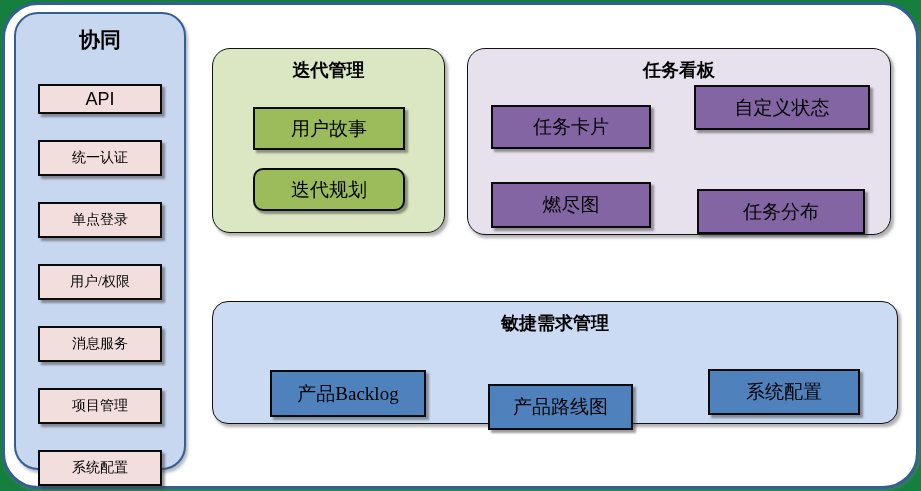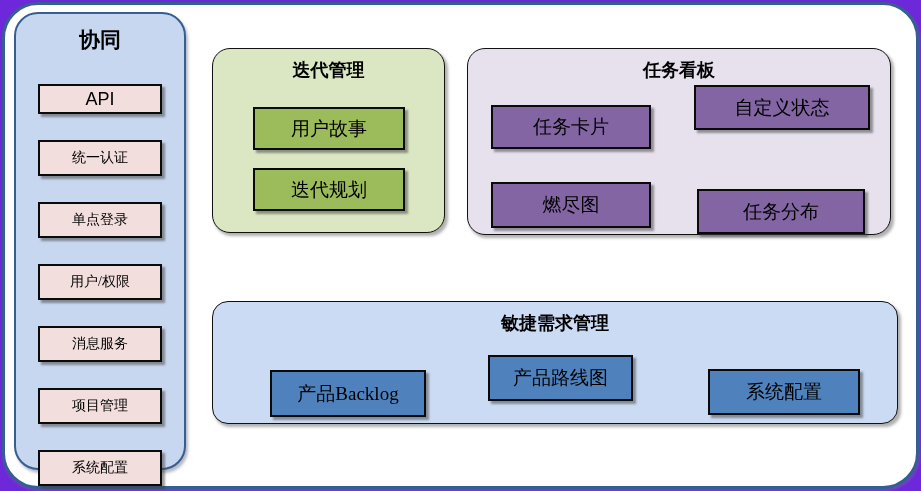--- a/index.html
+++ b/index.html
@@ -9,21 +9,21 @@
     --iteration-bg:#DBE7C2;
     --iteration-item-bg:#9CBB5B;
     --taskboard-bg:#E6E1ED;
     --taskboard-item-bg:#8365A4;
     --agile-bg:#CBDBF3;
     --agile-item-bg:#4F81BD;
     --node-border:#0a0a0a;
   }
   html,body{margin:0;padding:0;background:#ffffff;}
   .canvas{
-    position:relative;width:921px;height:491px;background:#6d28d9;overflow:hidden;
+    position:relative;width:921px;height:491px;background:#15803d;overflow:hidden;
     font-family:"Liberation Sans","DejaVu Sans",sans-serif;
   }
   .frame{
     position:absolute;left:2px;top:2px;width:917px;height:487px;
     box-sizing:border-box;border:3px solid var(--frame-border);
     border-radius:36px;background:#ffffff;
     box-shadow:1px 2px 3px rgba(120,130,150,0.35);
   }
   
   .sidebar{
@@ -63,40 +63,40 @@
     font-size:18px;font-weight:bold;color:#000;
   }
   .iteration{
     left:212px;top:48px;width:233px;height:185px;background:var(--iteration-bg);
   }
   .iteration .node{
     position:absolute;left:40px;width:152px;height:43px;
     background:var(--iteration-item-bg);font-size:19px;
   }
   .iteration .node.n0{top:42px;}
-  .iteration .node.n1{top:103px;}
+  .iteration .node.n1{top:103px;border-radius:10px;}
   .taskboard{
     left:467px;top:48px;width:424px;height:187px;background:var(--taskboard-bg);
   }
   .taskboard .node{
     position:absolute;background:var(--taskboard-item-bg);font-size:19px;
   }
   .taskboard .node.n0{left:23px; top:40px; width:160px;height:44px;}
   .taskboard .node.n1{left:226px;top:20px; width:176px;height:45px;}
   .taskboard .node.n2{left:23px; top:117px;width:160px;height:46px;}
   .taskboard .node.n3{left:229px;top:124px;width:168px;height:45px;}
   .agile{
     left:212px;top:301px;width:686px;height:123px;background:var(--agile-bg);
     border-radius:16px;
   }
   .agile .node{
     position:absolute;background:var(--agile-item-bg);font-size:19px;
   }
   .agile .node.n0{left:57px; top:52px;width:156px;height:47px;text-align:center;}
-  .agile .node.n1{left:275px;top:37px;width:145px;height:46px;}
+  .agile .node.n1{left:275px;top:66px;width:145px;height:46px;}
   .agile .node.n2{left:495px;top:51px;width:152px;height:46px;}
 </style>
 </head>
 <body>
 
 <div class="canvas">
   <div class="frame"></div>
 
   <div class="sidebar">
     <div class="sidebar-title">协同</div>

